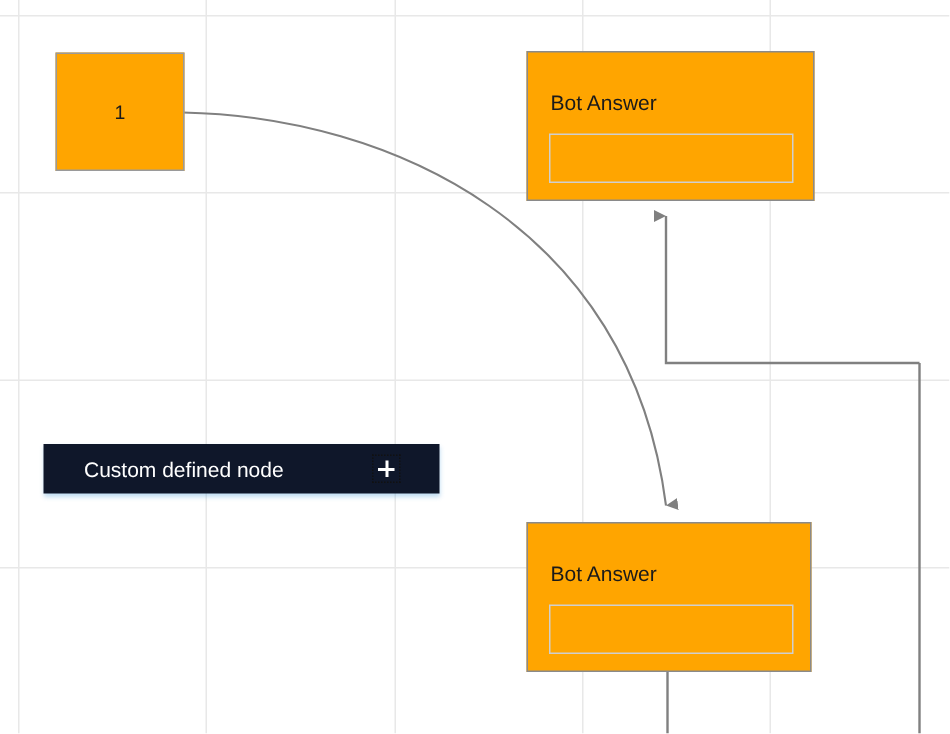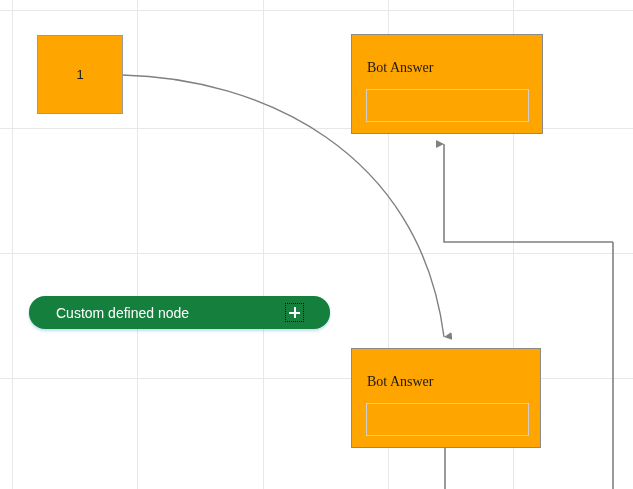--- a/index.html
+++ b/index.html
@@ -44,21 +44,20 @@
     display:flex;align-items:center;justify-content:center;
   }
   .node-start .start-label{
     font-size:13px;color:#1a1a1a;line-height:1;
   }
 
   .node-bot{
     background:#FFA500;
     border:1px solid #8a8a8a;
     padding:0;
-    font-family:Liberation Serif, serif;
   }
   .node-bot .bot-title{
     position:absolute;
     left:15px;top:26px;
     font-size:14px;
     color:#1a1a1a;
     line-height:1;
     white-space:nowrap;
   }
   .node-bot .bot-slot{
@@ -72,26 +71,25 @@
 
   #bot-top{left:351px;top:34px;width:192px;height:100px;}
   #bot-top .bot-slot{top:54px;width:163px;}
   #bot-bottom{left:351px;top:348px;width:190px;height:100px;}
   #bot-bottom .bot-slot{top:54px;width:163px;}
 
   
   #custom-bar{
     position:absolute;
     left:29px;top:296px;
-    width:301px;height:33px;
-    background:#15803d;
+    width:264px;height:33px;
+    background:#0f172a;
     box-shadow:0 2px 3px rgba(45,143,213,0.30);
     display:flex;align-items:center;
     box-sizing:border-box;
-    border-radius:16px;
   }
   #custom-bar .cb-label{
     color:#ffffff;
     font-size:14px;
     margin-left:27px;
     line-height:1;
     white-space:nowrap;
   }
   #custom-bar .cb-add{
     position:absolute;

